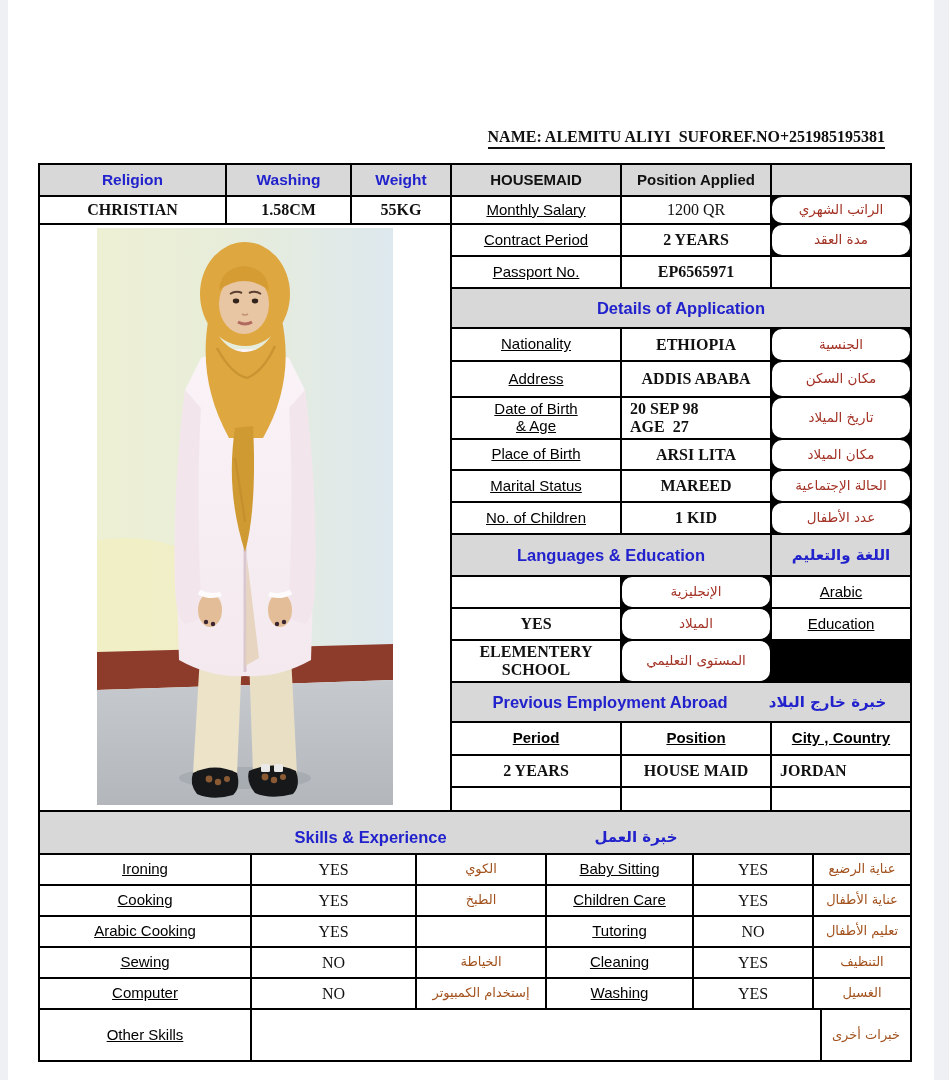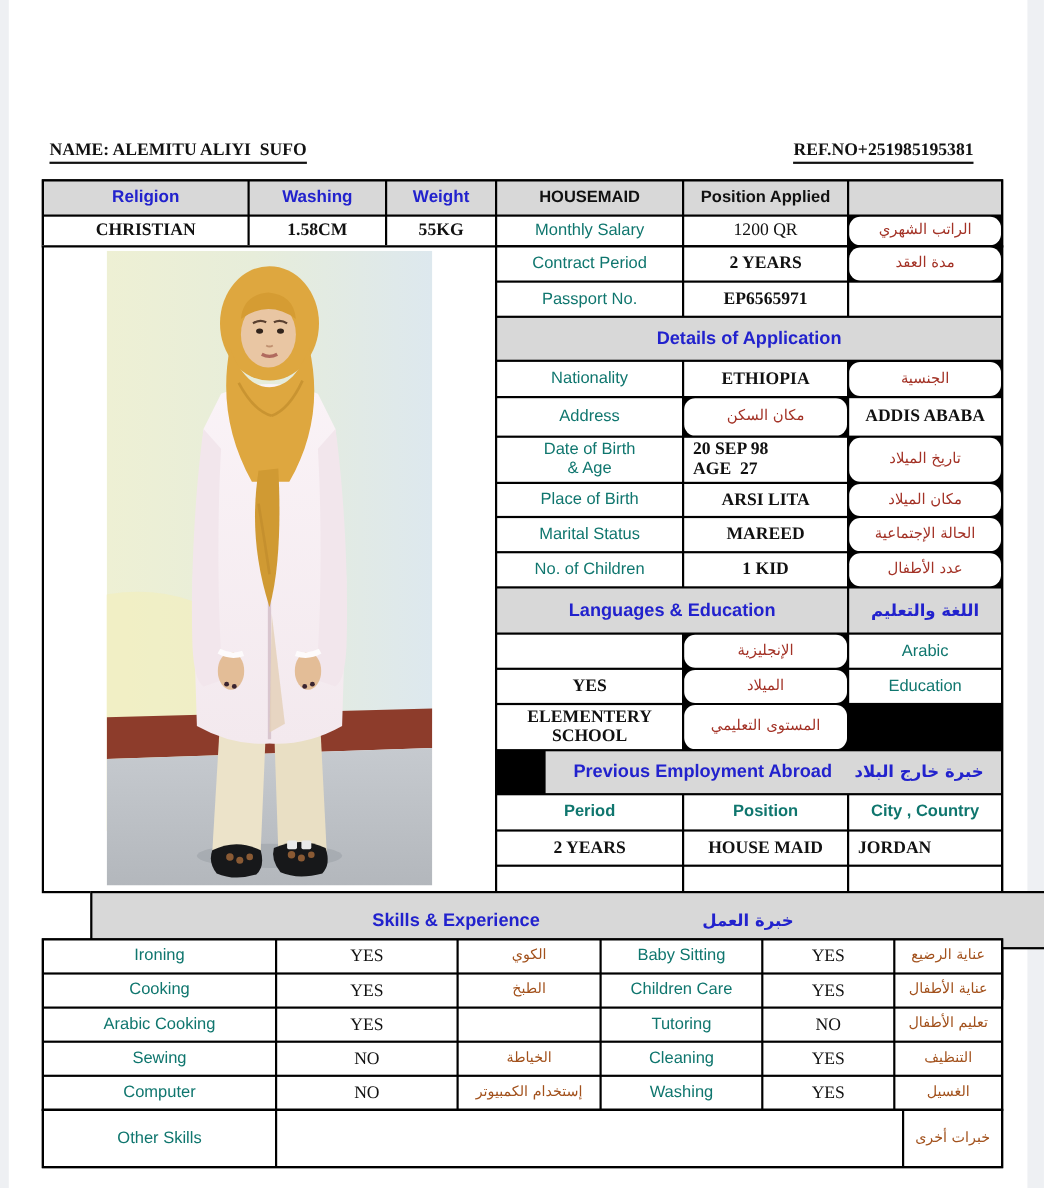--- a/index.html
+++ b/index.html
@@ -4,32 +4,32 @@
 <style>
   html,body{margin:0;padding:0;}
   body{width:949px;height:1080px;position:relative;background:#ffffff;
        font-family:"Liberation Sans",sans-serif;overflow:hidden;}
   .gutter{position:absolute;top:0;bottom:0;background:#eef0f3;}
   .gutter.left{left:0;width:8px;}
   .gutter.right{right:0;width:15px;}
 
   
   .name-line{position:absolute;left:45px;top:128px;width:840px;display:flex;
-             justify-content:space-between;align-items:flex-end;}
+             justify-content:flex-end;align-items:flex-end;}
   .uline{font-family:"Liberation Serif",serif;font-weight:bold;font-size:16px;color:#111;
          border-bottom:2px solid #111;padding-bottom:1px;white-space:pre;}
 
   
   .tbl{position:absolute;display:grid;background:#000;border:2px solid #000;gap:2px;box-sizing:border-box;}
   .c{background:#fff;display:flex;align-items:center;justify-content:center;
      text-align:center;line-height:1.12;box-sizing:border-box;padding:1px 3px;}
   .c.gray{background:#d8d8d8;}
   .hdr-blue{color:#2222cd;font-weight:bold;font-size:15.5px;}
   .hdr-black{color:#111;font-weight:bold;font-size:15px;}
-  .lbl{color:#0f766e;font-size:15px;}
+  .lbl{color:#000000;font-size:15px;text-decoration:underline;}
   .lbl.bold{font-weight:bold;}
   .val{font-family:"Liberation Serif",serif;font-size:16px;color:#111;font-weight:600;}
   .val.norm{font-weight:normal;}
   .ar{font-family:"DejaVu Sans",sans-serif;font-size:13.5px;color:#a33226;direction:rtl;border-radius:10px;}
   .ar-blue{font-family:"DejaVu Sans",sans-serif;font-size:15px;color:#2222cd;font-weight:bold;direction:rtl;}
   .skill-ar{font-family:"DejaVu Sans",sans-serif;font-size:13px;color:#a2511c;direction:rtl;}
   .pre{white-space:pre-wrap;}
   .left-al{justify-content:flex-start;text-align:left;padding-left:8px;}
   .sec-title{color:#2222cd;font-weight:bold;font-size:16.5px;}
 
@@ -43,21 +43,21 @@
               border:2px solid #000;box-sizing:border-box;background:#fff;
               display:flex;justify-content:center;align-items:flex-start;padding-top:3px;}
   #photo-cell svg{display:block;}
 
   
   #right-grid{left:450px;top:223px;width:462px;height:686px;
               grid-template-columns:168px 148px 1fr;
               grid-template-rows:30px 30px 38px 31px 34px 40px 29px 30px 30px 40px 30px 30px 40px 38px 31px 30px 1fr;}
   .span3{grid-column:1 / span 3;}
   .span2{grid-column:1 / span 2;}
-  .band{position:relative;margin-left:44px;}
+  .band{position:relative;}
   .band .pos{position:absolute;top:50%;transform:translate(-50%,-50%);white-space:nowrap;}
 
   
   #skills-band{position:absolute;left:38px;top:810px;width:874px;height:53px;
                border:2px solid #000;box-sizing:border-box;background:#d8d8d8;}
   
   #skills-grid{left:38px;top:853px;width:874px;height:157px;
                grid-template-columns:210px 163px 128px 145px 118px 1fr;
                grid-template-rows:repeat(5,1fr);}
   
@@ -170,22 +170,22 @@
   <div class="c val">EP6565971</div>
   <div class="c"></div>
 
   <div class="c gray span3 sec-title">Details of  Application</div>
 
   <div class="c lbl">Nationality</div>
   <div class="c val">ETHIOPIA</div>
   <div class="c ar">الجنسية</div>
 
   <div class="c lbl">Address</div>
+  <div class="c val">ADDIS ABABA</div>
   <div class="c ar">مكان السكن</div>
-  <div class="c val">ADDIS ABABA</div>
 
   <div class="c lbl pre">Date of Birth
 &amp; Age</div>
   <div class="c val pre left-al">20 SEP 98
 AGE  27</div>
   <div class="c ar">تاريخ الميلاد</div>
 
   <div class="c lbl">Place of Birth</div>
   <div class="c val">ARSI LITA</div>
   <div class="c ar">مكان الميلاد</div>

